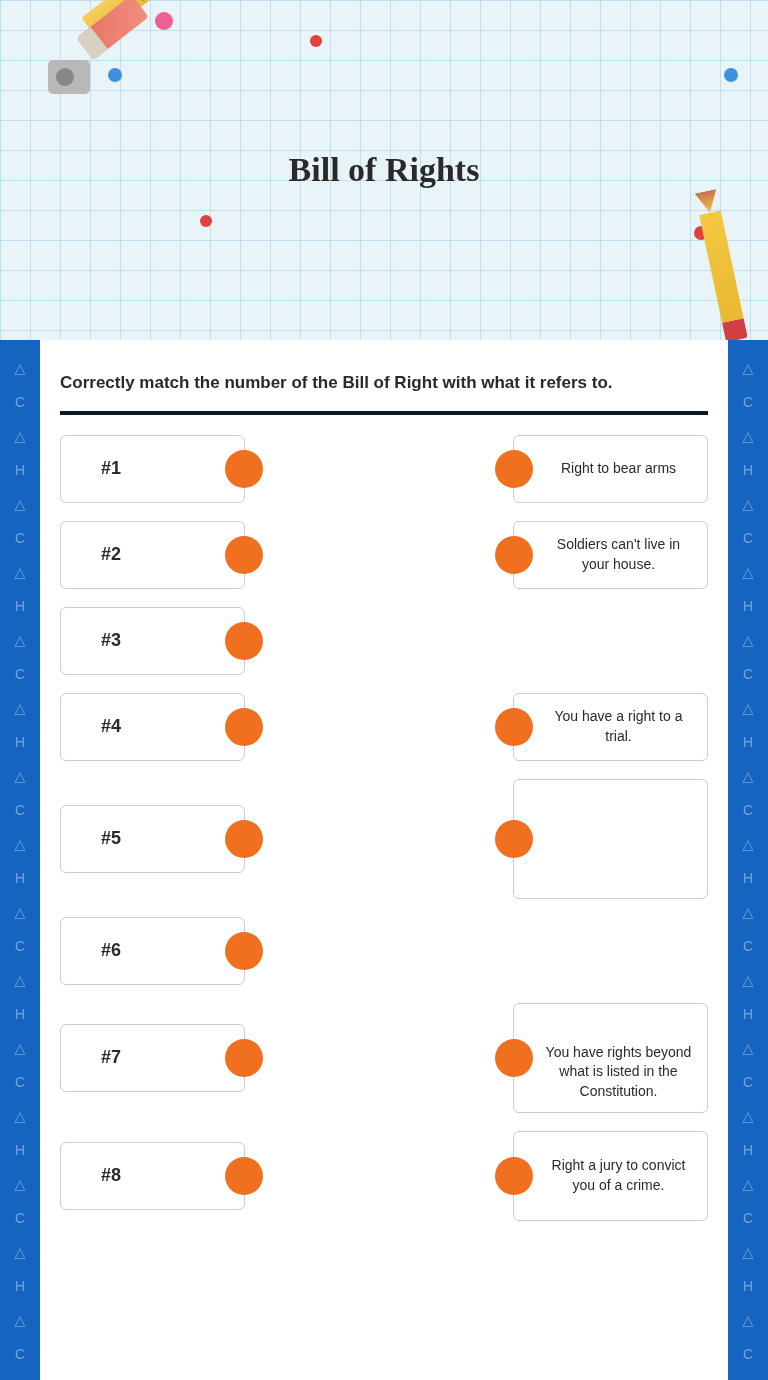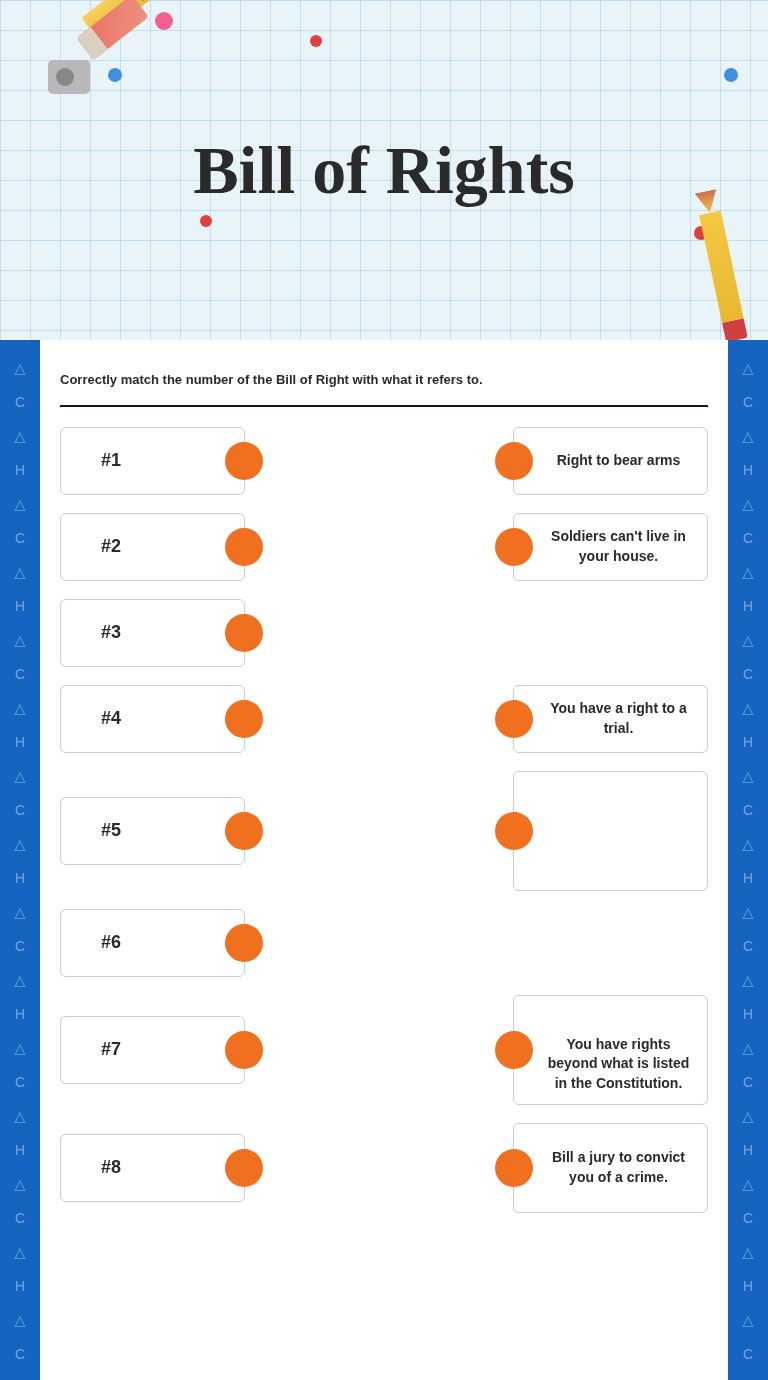--- a/index.html
+++ b/index.html
@@ -22,21 +22,21 @@
         linear-gradient(90deg, rgba(100,180,220,0.3) 1px, transparent 1px);
       background-size: 30px 30px;
       position: relative;
       display: flex;
       align-items: center;
       justify-content: center;
       overflow: hidden;
     }
 
     .header-title {
-      font-size: 68px;
+      font-size: 34px;
       font-weight: 700;
       color: #2a2a2a;
       font-family: 'Georgia', serif;
       text-align: center;
       z-index: 2;
     }
 
     
     .dot {
       position: absolute;
@@ -46,26 +46,26 @@
     
     .main-content {
       background: #ffffff;
       margin: 0;
       padding: 30px 60px 60px 60px;
       min-height: 1040px;
       position: relative;
     }
 
     .instruction-text {
-      font-size: 13px;
+      font-size: 17px;
       color: #2a2a2a;
       font-weight: 600;
       line-height: 1.5;
       margin-bottom: 20px;
-      border-bottom: 2px solid #0f172a;
+      border-bottom: 4px solid #0f172a;
       padding-bottom: 15px;
     }
 
     
     .match-container {
       display: flex;
       flex-direction: column;
       gap: 18px;
       margin-top: 10px;
     }
@@ -139,21 +139,20 @@
       z-index: 5;
       flex-shrink: 0;
     }
 
     .desc-text {
       font-size: 14px;
       color: #2a2a2a;
       text-align: center;
       line-height: 1.4;
       width: 100%;
-      font-weight: bold;
     }
 
     
     .center-space {
       flex: 1;
       height: 2px;
       
     }
 
     
@@ -382,18 +381,18 @@
     </div>
 
     <div class="match-row">
       <div class="number-card">
         <span class="number-label">#8</span>
         <div class="connector-dot-left"></div>
       </div>
       <div class="center-space"></div>
       <div class="desc-card" style="min-height:90px;">
         <div class="connector-dot-right"></div>
-        <span class="desc-text">Bill a jury to convict you of a crime.</span>
+        <span class="desc-text">Right a jury to convict you of a crime.</span>
       </div>
     </div>
 
   </div>
 </div>
 
 </body></html>

